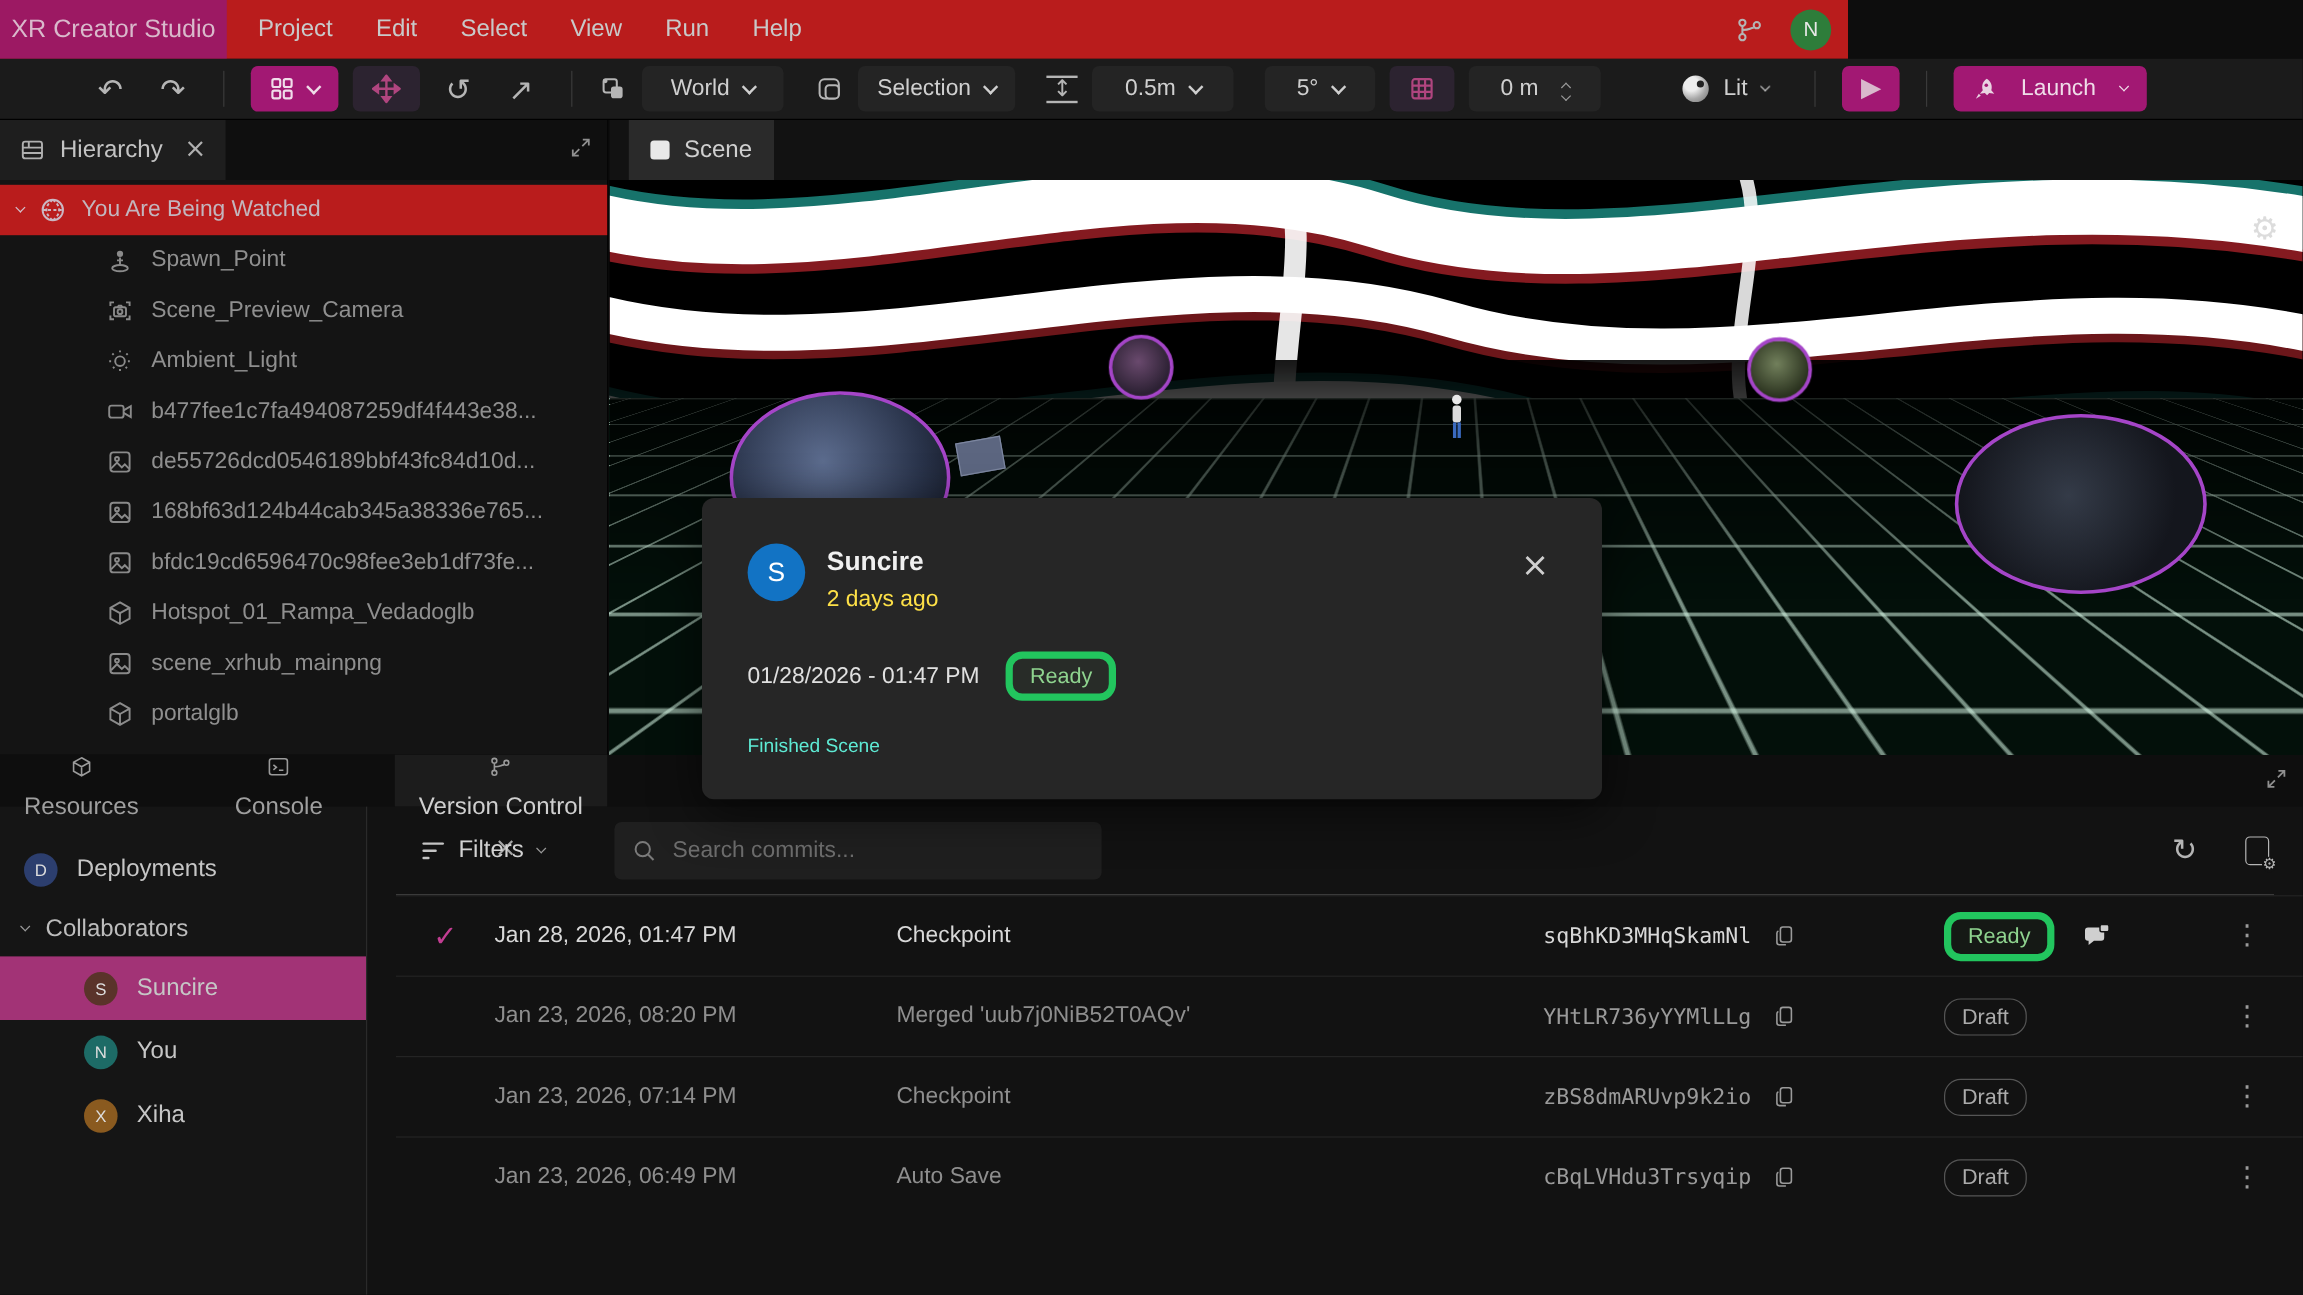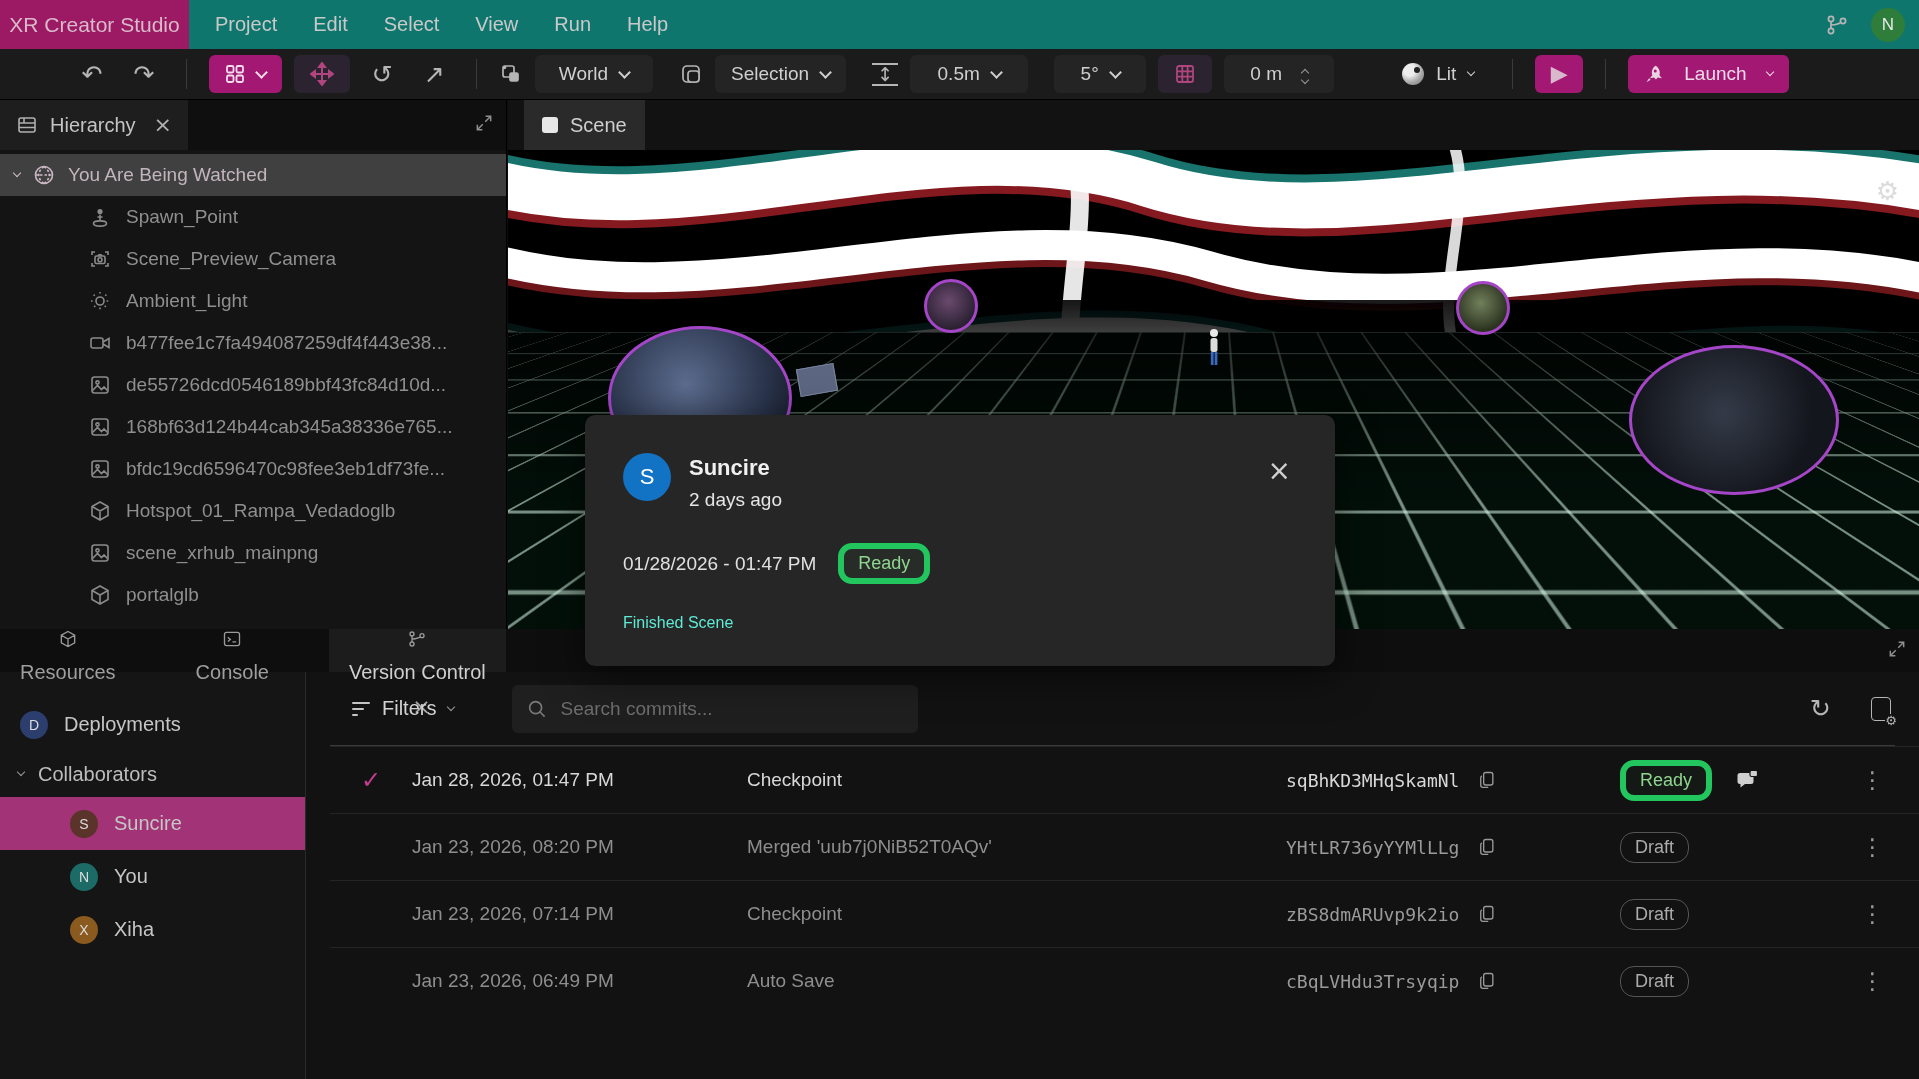--- a/index.html
+++ b/index.html
@@ -13,22 +13,22 @@
 
   
   .chev { display:inline-block; width:9px; height:9px;
     border-right:2px solid currentColor; border-bottom:2px solid currentColor;
     transform:rotate(45deg); margin-top:-4px; }
   .chev.sm { width:6px; height:6px; border-width:1.5px; }
   .chev.up { transform:rotate(-135deg); margin-top:4px; }
   .glyph { font-family:"DejaVu Sans", sans-serif; line-height:1; }
 
   
-  .menubar { position:absolute; left:0; top:0; width:1919px; height:49px;
-    background:#0f766e; display:flex; align-items:stretch; z-index:20; }
+  .menubar { position:absolute; left:0; top:0; width:1540px; height:49px;
+    background:#b91c1c; display:flex; align-items:stretch; z-index:20; }
   .logo { width:189px; background:#9c1963; color:#d9b9cb; font-size:21px;
     display:flex; align-items:center; justify-content:center; }
   .menus { display:flex; align-items:center; padding-left:8px; }
   .menu-item { padding:0 18px; font-size:20px; color:#c9c9c9; height:49px;
     display:flex; align-items:center; cursor:default; }
   .menubar-right { margin-left:auto; display:flex; align-items:center; gap:22px; padding-right:14px; }
   .avatar-user { width:34px; height:34px; border-radius:50%; background:#2e7d3a;
     color:#e8e8e8; font-size:17px; display:flex; align-items:center; justify-content:center; }
 
   
@@ -57,21 +57,21 @@
     background:#141414; border-right:1px solid #000; z-index:15; }
   .panel-tabbar { height:50px; background:#0f0f0f; display:flex; align-items:stretch; position:relative; }
   .panel-tab { display:flex; align-items:center; gap:12px; padding:0 16px;
     font-size:20px; color:#c3c3c3; background:#1e1e1e; }
   .panel-tab .close { font-size:22px; color:#b0b0b0; margin-left:6px; }
   .expand-ic { position:absolute; right:12px; top:13px; color:#8f8f8f; }
   .tree { padding-top:4px; }
   .h-row { height:42px; display:flex; align-items:center; gap:14px;
     padding-left:88px; font-size:19px; color:#8f8f8f; white-space:nowrap; }
   .h-row.root { padding-left:14px; gap:12px; }
-  .h-row.selected { background:#404040; color:#c3b5bd; }
+  .h-row.selected { background:#b91c1c; color:#c3b5bd; }
   .h-row .h-icon { display:flex; align-items:center; }
   .h-icon svg { stroke:#8a8a8a; fill:none; stroke-width:1.6; }
   .h-row.selected .h-icon svg { stroke:#cbb7c3; }
 
   
   .viewport { position:absolute; left:508px; top:100px; width:1411px; height:529px;
     background:#0c0c0c; }
   .vp-tabbar { height:50px; background:#121212; display:flex; align-items:stretch; }
   .vp-tab { display:flex; align-items:center; gap:12px; padding:0 18px; margin-left:16px;
     background:#2a2a2a; color:#cfcfcf; font-size:20px; }
@@ -164,21 +164,21 @@
   .cell-kebab { text-align:center; color:#9a9a9a; font-size:23px; }
 
   
   .dialog { position:absolute; left:585px; top:415px; width:750px; height:251px;
     background:#262626; border-radius:10px; z-index:60; padding:38px 38px 0 38px;
     box-shadow:0 10px 40px rgba(0,0,0,.55); }
   .dlg-head { display:flex; align-items:flex-start; gap:18px; }
   .dlg-av { width:48px; height:48px; border-radius:50%; background:#1273c4; color:#fff;
     font-size:22px; display:flex; align-items:center; justify-content:center; flex:none; }
   .dlg-title { font-size:22px; font-weight:bold; color:#f0f0f0; padding-top:2px; }
-  .dlg-sub { font-size:19px; color:#e5e5e5; margin-top:8px; }
+  .dlg-sub { font-size:19px; color:#fde047; margin-top:8px; }
   .dlg-close { margin-left:auto; color:#cfcfcf; font-size:28px; line-height:1; padding:4px 6px; }
   .dlg-row { margin-top:32px; display:flex; align-items:center; gap:22px;
     font-size:19px; color:#e0e0e0; }
   .dlg-msg { margin-top:30px; font-size:16px; color:#5eead4; }
 </style>
 </head>
 <body>
 
 <div class="menubar">
   <div class="logo">XR Creator Studio</div>

